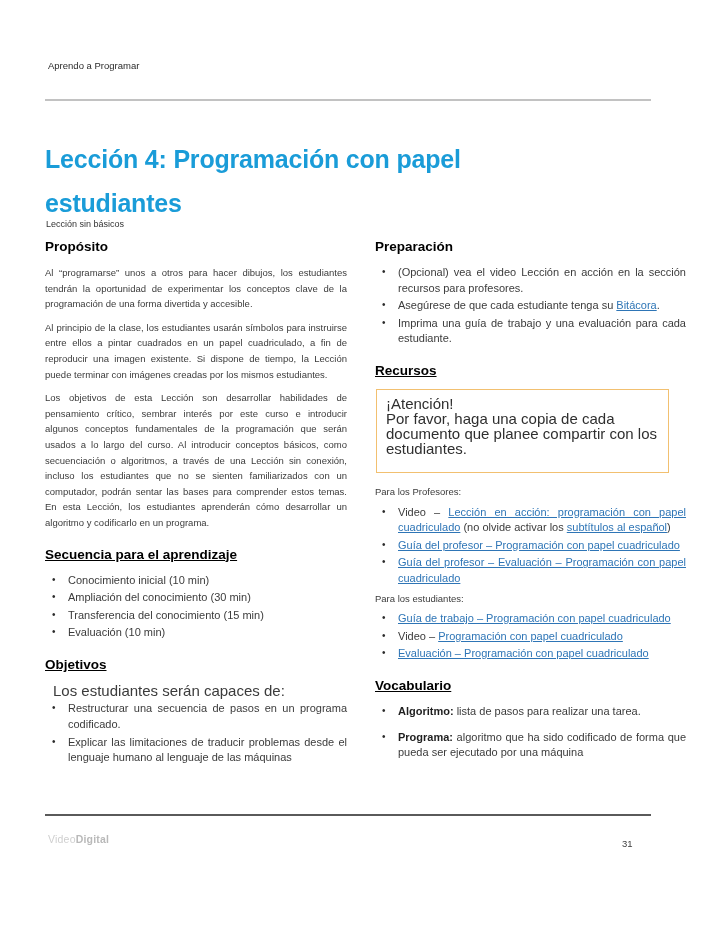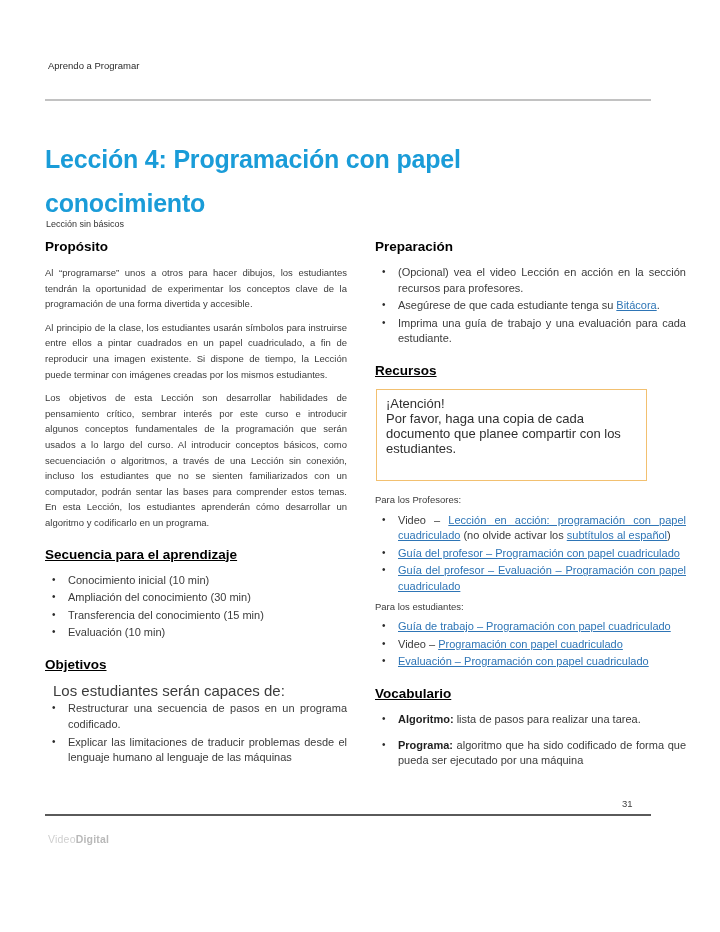--- a/index.html
+++ b/index.html
@@ -32,44 +32,44 @@
   h2.spaced{margin-top:15px;text-decoration:underline;}
   p.body{font-size:9.5px;line-height:15.6px;text-align:justify;margin:0 0 8px 0;}
   ul{list-style:none;margin:0;padding:0;}
   li{position:relative;padding-left:23px;font-size:11px;line-height:15.6px;margin:0 0 2px 0;}
   li::before{content:"\2022";position:absolute;left:7px;top:-1px;font-size:10px;color:#2b2b2b;}
   li.justify{text-align:justify;}
   ul.vocab li{margin-bottom:10px;}
   .intro-line{font-size:15px;line-height:15.6px;margin:0 0 3px 0;padding-left:8px;}
   .group-label{font-size:9.5px;line-height:15.6px;margin:4px 0 5px 0;}
   .attention-box{
-    width:271px;border:1px solid var(--attention-border);
-    padding:6px 9px 24px 9px;margin:3px 0 11px 1px;
-    font-size:13px;line-height:15px;color:#2f2f2f;
+    width:293px;border:1px solid var(--attention-border);
+    padding:6px 9px 16px 9px;margin:3px 0 11px 1px;
+    font-size:15px;line-height:15px;color:#2f2f2f;
   }
   .link{color:var(--link-blue);text-decoration:underline;cursor:pointer;}
   .seg-bold{font-weight:bold;color:#1f1f1f;}
   .footer-brand{position:absolute;left:48px;top:833px;font-size:10.5px;letter-spacing:0.2px;}
   .brand-light{color:#cfcfcf;}
   .brand-dark{color:#b9b9b9;font-weight:bold;}
-  .page-number{position:absolute;left:622px;top:798px;font-size:9.5px;font-weight:normal;color:#3d3d3d;}
+  .page-number{position:absolute;left:622px;top:838px;font-size:9.5px;font-weight:normal;color:#3d3d3d;}
 </style>
 </head>
 <body>
 
 <div class="page">
 
   <div class="running-header">
     <span>Aprendo a Programar</span>
   </div>
   <div class="rule header-rule"></div>
 
   <h1 class="doc-title">
     <span style="display:block">Lección 4: Programación con papel</span>
-    <span style="display:block">conocimiento</span>
+    <span style="display:block">estudiantes</span>
   </h1>
   <div class="doc-subtitle">Lección sin básicos</div>
 
   <div class="col col-left">
     <h2>Propósito</h2>
     <p class="body">Al “programarse” unos a otros para hacer dibujos, los estudiantes tendrán la oportunidad de experimentar los conceptos clave de la programación de una forma divertida y accesible.</p>
     <p class="body">Al principio de la clase, los estudiantes usarán símbolos para instruirse entre ellos a pintar cuadrados en un papel cuadriculado, a fin de reproducir una imagen existente. Si dispone de tiempo, la Lección puede terminar con imágenes creadas por los mismos estudiantes.</p>
     <p class="body">Los objetivos de esta Lección son desarrollar habilidades de pensamiento crítico, sembrar interés por este curso e introducir algunos conceptos fundamentales de la programación que serán usados a lo largo del curso. Al introducir conceptos básicos, como secuenciación o algoritmos, a través de una Lección sin conexión, incluso los estudiantes que no se sienten familiarizados con un computador, podrán sentar las bases para comprender estos temas. En esta Lección, los estudiantes aprenderán cómo desarrollar un algoritmo y codificarlo en un programa.</p>
 
     <h2 class="spaced">Secuencia para el aprendizaje</h2>

